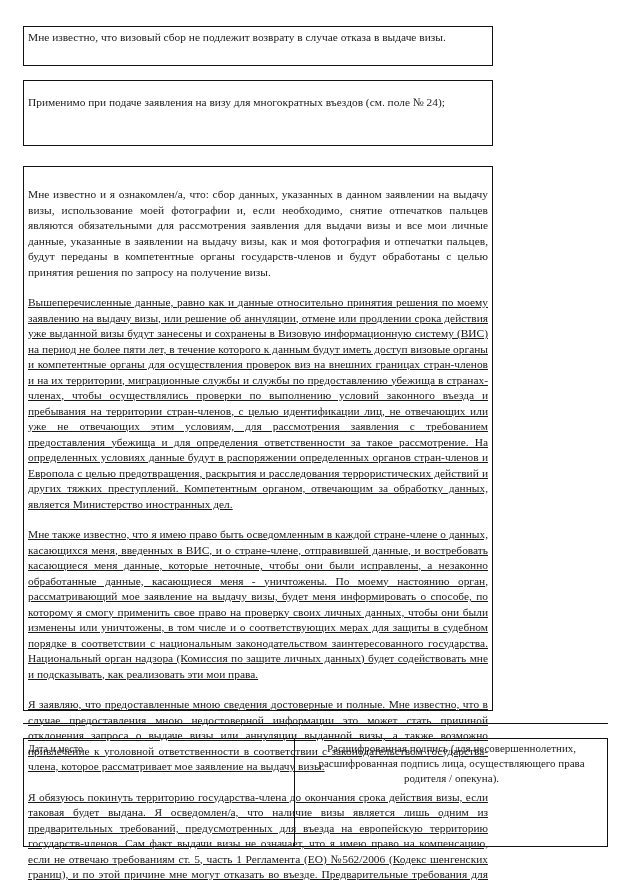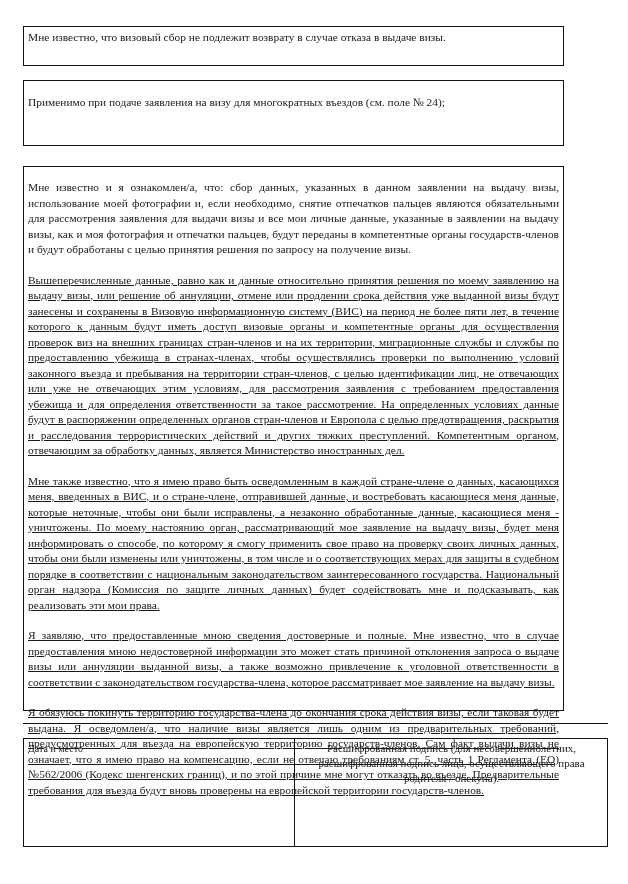--- a/index.html
+++ b/index.html
@@ -13,35 +13,35 @@
       position: relative;
       overflow: hidden;
       font-family: "Liberation Serif", "DejaVu Serif", serif;
       color: #1a1a1a;
       font-size: 11.4px;
       line-height: 15.5px;
     }
     .box {
       position: absolute;
       left: 23px;
-      width: 541px;
+      width: 470px;
       border: 1.3px solid #111;
       box-sizing: border-box;
       padding: 2px 4px 0 4px;
     }
     .box p {
       margin: 0;
       text-align: justify;
     }
     .box p + p {
       margin-top: 13px;
     }
     #box-fee { top: 26px; height: 40px; padding-top: 3px; }
     #box-multi { top: 80px; height: 66px; padding-top: 14px; }
-    #box-data { top: 166px; height: 545px; padding-top: 13px; }
+    #box-data { top: 166px; height: 545px; padding-top: 20px; }
     .box-data p + p { margin-top: 15px; text-decoration: underline; }
     .rule {
       position: absolute;
       left: 23px;
       width: 585px;
       top: 723px;
       height: 0;
       border-top: 1.3px solid #111;
     }
     .sig-table {

